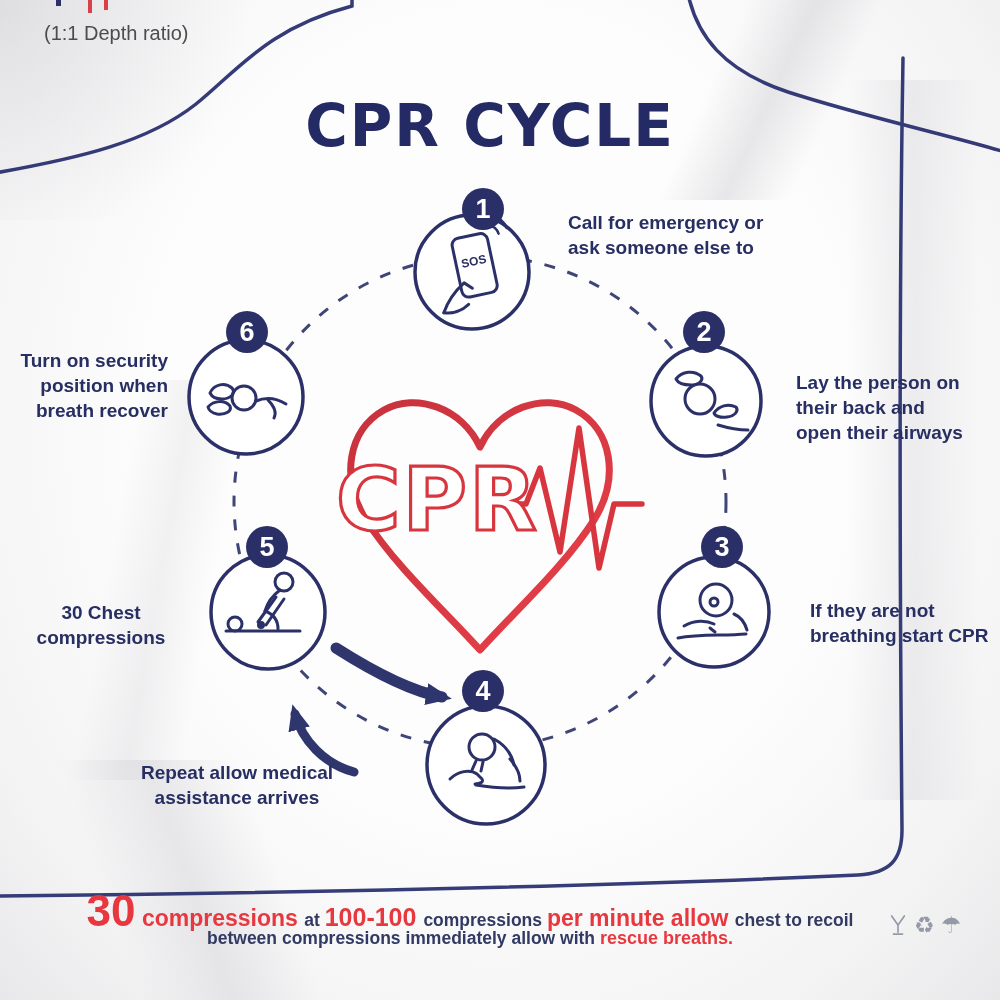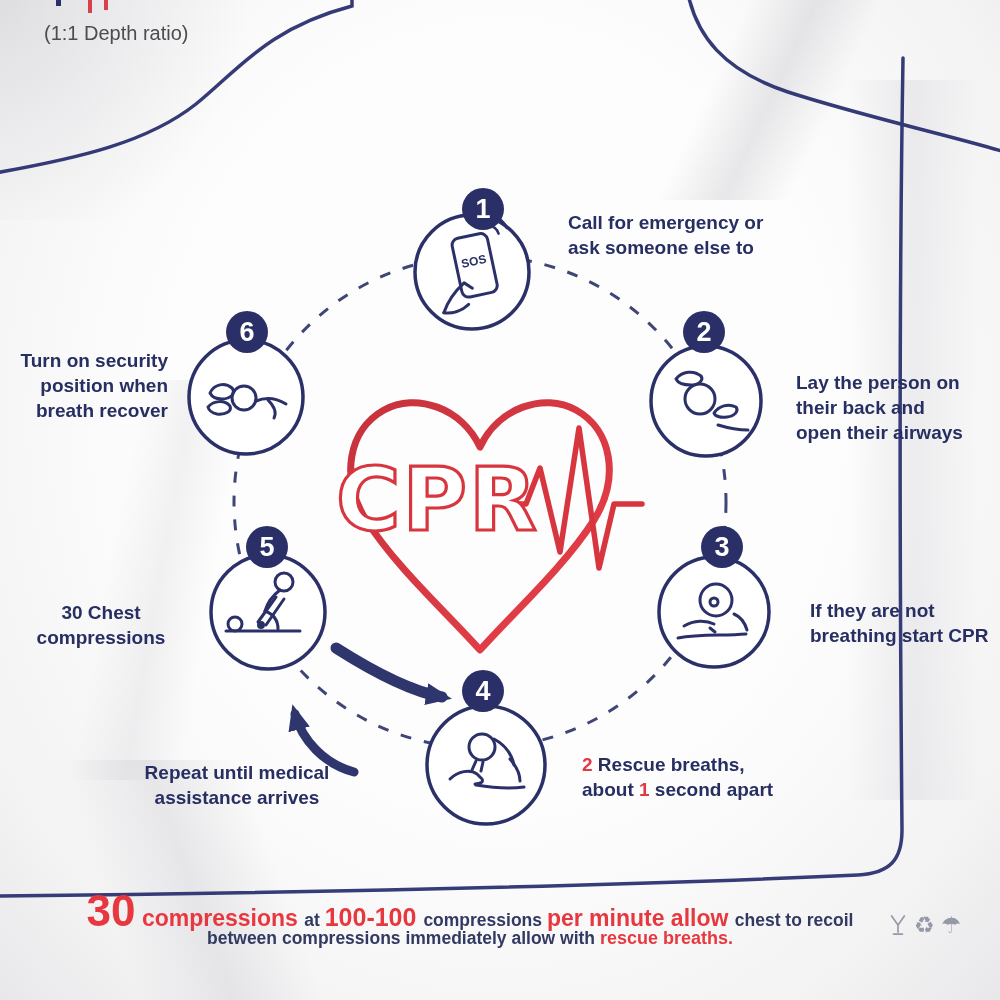--- a/index.html
+++ b/index.html
@@ -74,20 +74,21 @@
   <div class="crease c3"></div>
   <div class="crease c4"></div>
   <div class="crease c5"></div>
 
   <div class="mark m1"></div>
   <div class="mark m2"></div>
   <div class="mark m3"></div>
 
   <div class="depth-label">(1:1 Depth ratio)</div>
 
+  <div class="title">CPR CYCLE</div>
 
   <svg class="layer" width="1000" height="1000" viewBox="0 0 1000 1000">
     <defs>
       <marker id="ah" markerUnits="userSpaceOnUse" markerWidth="34" markerHeight="34" refX="16" refY="11" orient="auto">
         <path d="M0,0 L26,11 L0,22 Z" fill="#2f366e"></path>
       </marker>
       <linearGradient id="heartGrad" x1="0" y1="0" x2="1" y2="1">
         <stop offset="0" stop-color="#c6323c"></stop>
         <stop offset="1" stop-color="#ea4049"></stop>
       </linearGradient>
@@ -201,33 +202,29 @@
   <div class="step-label" style="left:796px; top:370px; width:204px;">Lay the person on
 their back and
 open their airways</div>
 
   <div class="step-label" style="left:568px; top:210px; width:222px;">Call for emergency or
 ask someone else to</div>
 
   <div class="step-label" style="left:810px; top:598px; width:192px;">If they are not
 breathing start CPR</div>
 
-  <div class="step-label" style="left:582px; top:752px; width:246px; white-space:normal;">
-    <span class="red">2</span><span> Rescue breaths,</span><br>
-    <span>about </span><span class="red">1</span><span> second apart</span>
-  </div>
 
   <div class="step-label" style="left:15px; top:600px; width:172px; text-align:center;">30 Chest
 compressions</div>
 
   <div class="step-label" style="left:2px; top:348px; width:166px; text-align:right;">Turn on security
 position when
 breath recover</div>
 
-  <div class="repeat-label">Repeat until medical
+  <div class="repeat-label">Repeat allow medical
 assistance arrives</div>
 
   <div class="footer-line l1">
     <span class="f30">30</span><span class="fred"> compressions </span><span class="fdark">at </span><span class="f120">100-100 </span><span class="fdark">compressions </span><span class="fred">per minute allow </span><span class="fdark">chest to recoil</span>
   </div>
   <div class="footer-line l2">
     <span class="fdark">between compressions immediately allow with </span><span class="fred2">rescue breaths.</span>
   </div>
 
   <div class="care-icons">

